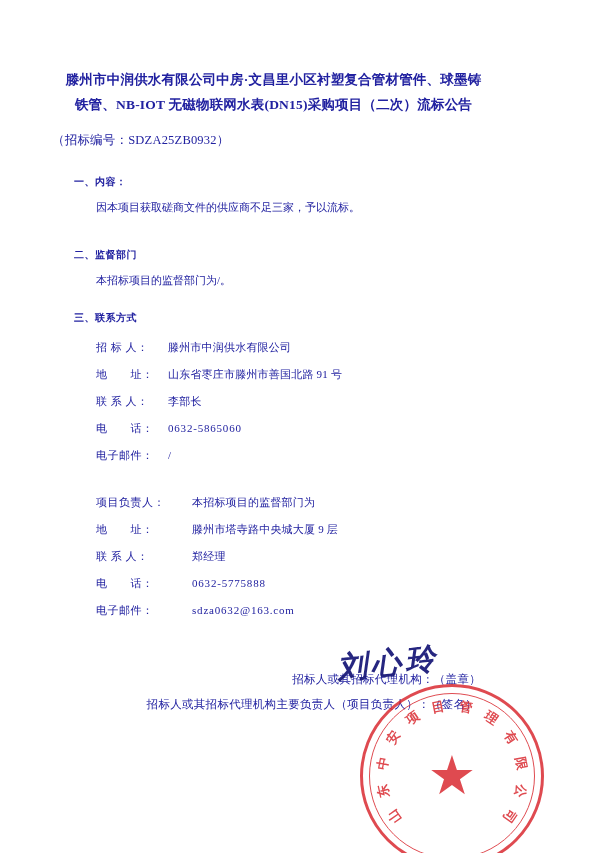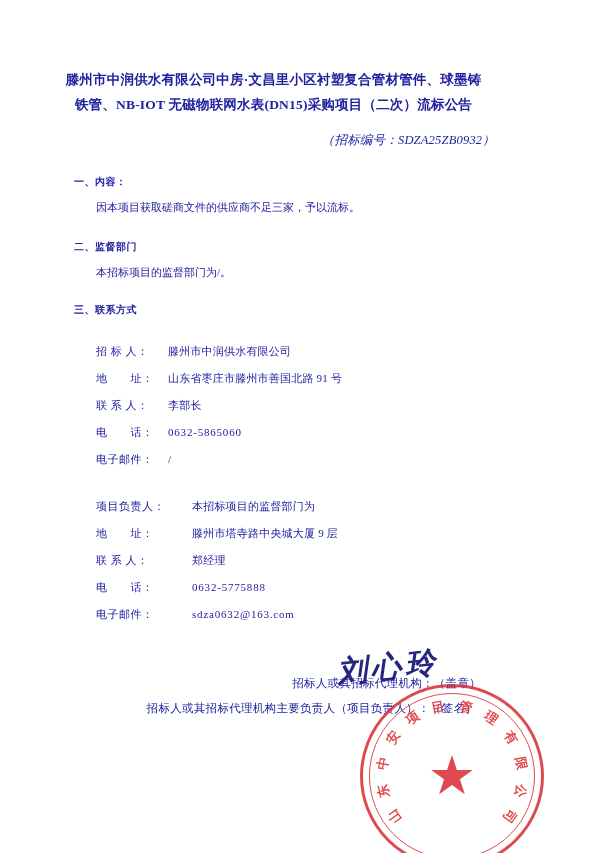--- a/index.html
+++ b/index.html
@@ -27,46 +27,45 @@
     font-size: 13.5px;
     font-weight: bold;
     text-align: center;
     line-height: 1.85;
     letter-spacing: 0.2px;
     margin: 14px 10px 0 10px;
   }
   .doc-subtitle {
     color: #2121a0;
     font-size: 12.5px;
-    text-align: right;
+    text-align: left;
     margin-top: 14px;
     letter-spacing: 0.2px;
-    font-style: italic;
   }
   .section {
     margin-top: 26px;
   }
   .section-heading {
     color: #2121a0;
     font-size: 10px;
     font-weight: bold;
     margin: 0 0 9px 22px;
     letter-spacing: 0.5px;
   }
   .section-body {
     color: #2121a0;
     font-size: 11px;
     margin-left: 44px;
     line-height: 1.8;
   }
-  .sec2 { margin-top: 22px; }
+  .sec2 { margin-top: 30px; }
   .sec3 { margin-top: 20px; }
   .contact-block {
     margin-left: 44px;
-    margin-top: 26px;
+    margin-top: 14px;
   }
   .contact-row {
     display: flex;
     align-items: baseline;
     font-size: 11px;
     color: #2121a0;
     line-height: 1.55;
     margin-bottom: 10px;
   }
   .contact-row .lbl {

